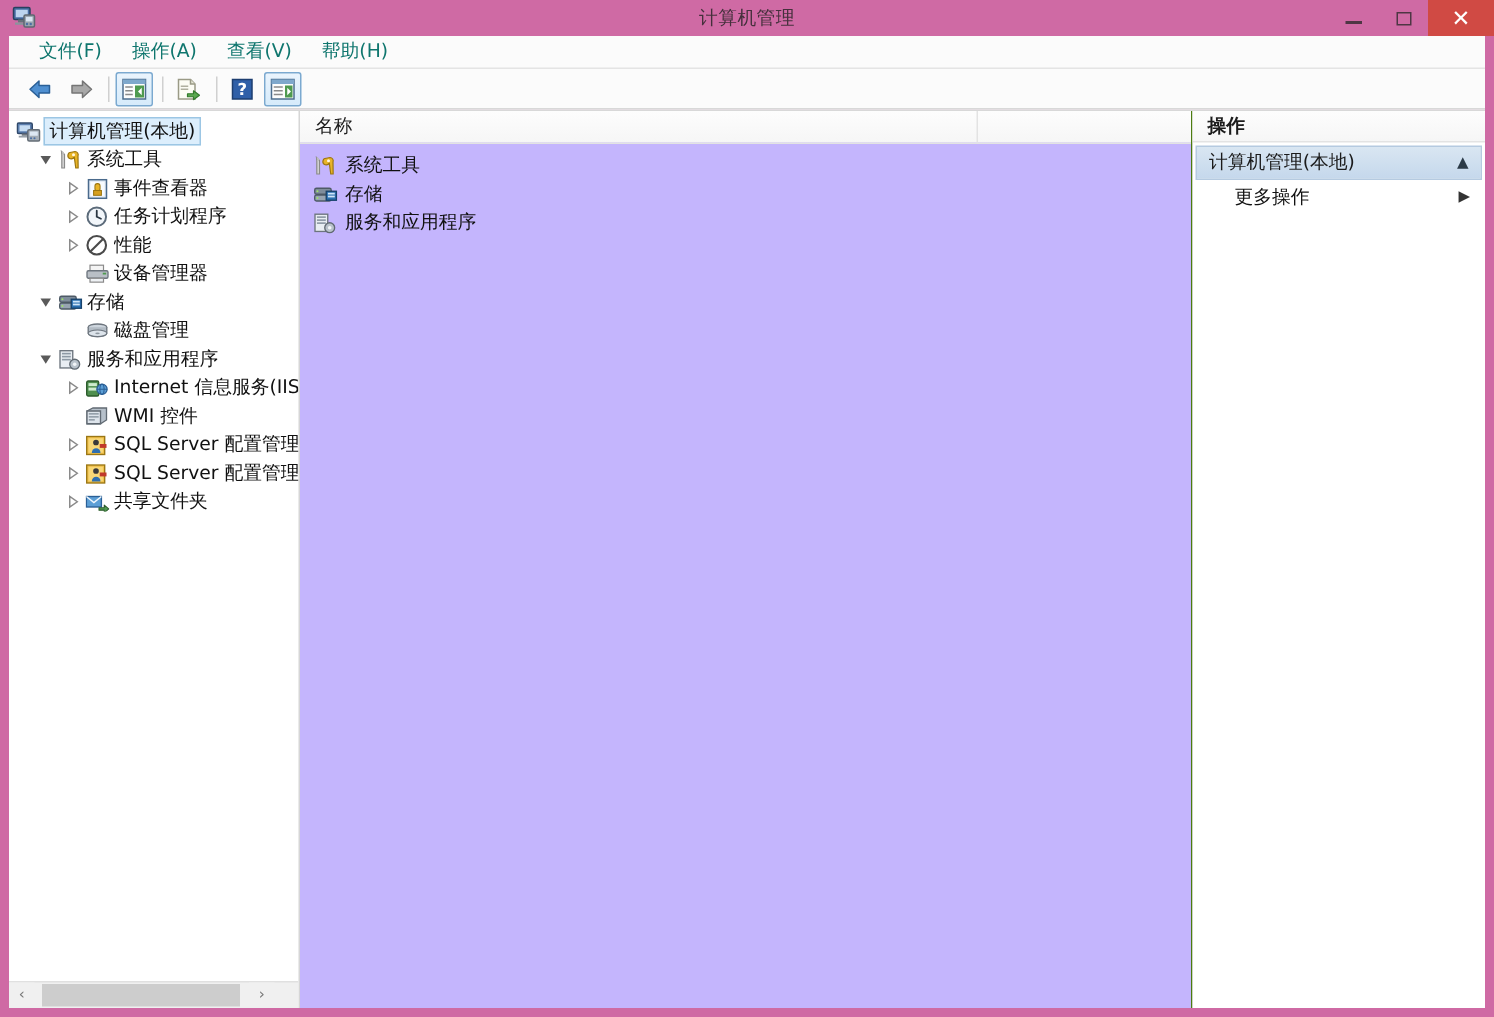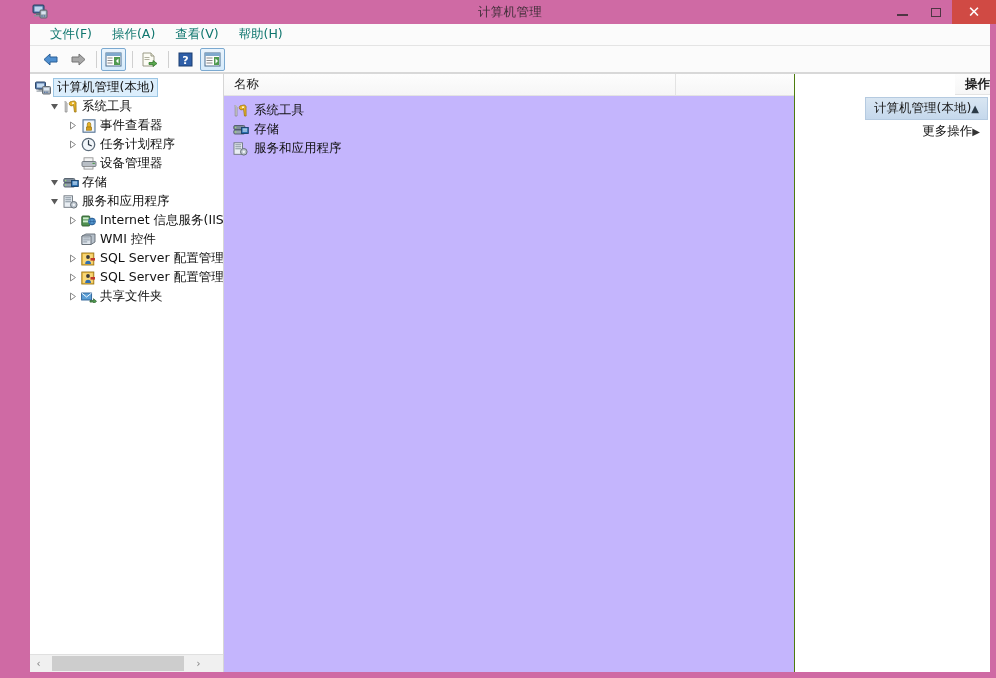--- a/index.html
+++ b/index.html
@@ -8,21 +8,21 @@
     overflow: hidden;
     font-family: "DejaVu Sans", "Liberation Sans", sans-serif;
     font-size: 12px;
     background: #c9669f;
   }
 
   
   #window {
     position: absolute; inset: 0;
     background: #cf6aa4;
-    display: flex; flex-direction: column; padding-left: 24px;
+    display: flex; flex-direction: column;
   }
 
   
   #titlebar {
     height: 24px;
     position: relative;
     flex: 0 0 24px;
     background: #cf6aa4;
   }
   #title-icon {
@@ -193,21 +193,20 @@
   }
   .lico { width: 17px; flex:0 0 17px; margin-right: 5px; display:flex;align-items:center;justify-content:center;}
 
   
   #actions-pane {
     width: 195px; flex: 0 0 195px;
     background: #fff;
     display: flex; flex-direction: column;
     position: relative;
     overflow: hidden;
-    align-items: flex-end;
   }
   #actions-header {
     flex: 0 0 21px;
     background: linear-gradient(#fdfdfd,#f6f6f6);
     border-bottom: 1px solid #e3e3e3;
     display:flex; align-items:center;
     padding-left: 10px;
     font-size: 12.5px; font-weight: bold; color:#1c1c1c;
   }
   #action-group-title {
@@ -409,20 +408,34 @@
           <span class="tico">
             <svg width="15" height="15" viewBox="0 0 15 15">
               <circle cx="7.5" cy="7.5" r="6.2" fill="#f2f6fa" stroke="#5c6b7a" stroke-width="1.3"></circle>
               <path d="M7.5 3.5 L7.5 7.5 L10.3 8.8" fill="none" stroke="#2a3642" stroke-width="1.2" stroke-linecap="round"></path>
             </svg>
           </span>
           <span class="tlabel">任务计划程序</span>
         </div>
 
 
+        <div class="tnode" style="padding-left:34px">
+          <span class="twist">
+            <svg width="9" height="9" viewBox="0 0 9 9">
+                <path d="M2.5 1 L2.5 8 L7.5 4.5 Z" fill="none" stroke="#8a8a8a" stroke-width="1"></path>
+              </svg>
+          </span>
+          <span class="tico">
+            <svg width="15" height="15" viewBox="0 0 15 15">
+              <circle cx="7.5" cy="7.5" r="6.2" fill="#ffffff" stroke="#4a4a4a" stroke-width="1.4"></circle>
+              <line x1="3.3" y1="11.7" x2="11.7" y2="3.3" stroke="#4a4a4a" stroke-width="1.4"></line>
+            </svg>
+          </span>
+          <span class="tlabel">性能</span>
+        </div>
 
         <div class="tnode" style="padding-left:50px">
           <span class="tico">
             <svg width="16" height="13" viewBox="0 0 16 13">
               <rect x="3" y="0.8" width="9" height="4" fill="#f4f4f4" stroke="#8a8a8a" stroke-width="0.8"></rect>
               <rect x="1" y="4.5" width="14" height="5" rx="1" fill="#b9bfc6" stroke="#6d757e" stroke-width="0.9"></rect>
               <rect x="3" y="9.5" width="9" height="2.6" fill="#eef1f4" stroke="#8a8a8a" stroke-width="0.8"></rect>
               <rect x="11.5" y="5.8" width="2.3" height="1.2" fill="#4f9a4f"></rect>
             </svg>
           </span>
@@ -442,20 +455,31 @@
               <circle cx="2.6" cy="4.5" r="0.7" fill="#9fe06a"></circle>
               <circle cx="2.6" cy="9" r="0.7" fill="#9fe06a"></circle>
               <rect x="8.5" y="4.5" width="6.8" height="6" fill="#2a6fb0" stroke="#18426b" stroke-width="0.9"></rect>
               <rect x="9.6" y="5.5" width="4.6" height="1.2" fill="#cfe5f8"></rect>
               <rect x="9.6" y="7.4" width="4.6" height="1.2" fill="#cfe5f8"></rect>
             </svg>
           </span>
           <span class="tlabel">存储</span>
         </div>
 
+        <div class="tnode" style="padding-left:50px">
+          <span class="tico">
+            <svg width="16" height="12" viewBox="0 0 16 12">
+              <ellipse cx="8" cy="3.2" rx="6.2" ry="2.2" fill="#cdd5dd" stroke="#6d757e" stroke-width="0.9"></ellipse>
+              <path d="M1.8 3.2 v4 a6.2 2.2 0 0 0 12.4 0 v-4" fill="#b3bcc5" stroke="#6d757e" stroke-width="0.9"></path>
+              <ellipse cx="8" cy="7.2" rx="6.2" ry="2.2" fill="#dde4eb" stroke="#6d757e" stroke-width="0.8"></ellipse>
+              <ellipse cx="8" cy="7.2" rx="1.5" ry="0.6" fill="#8e979f"></ellipse>
+            </svg>
+          </span>
+          <span class="tlabel">磁盘管理</span>
+        </div>
 
         <div class="tnode" style="padding-left:16px">
           <span class="twist">
             <svg width="9" height="9" viewBox="0 0 9 9">
                 <path d="M1 2 L8 2 L4.5 7.5 Z" fill="#5a5a5a"></path>
               </svg>
           </span>
           <span class="tico">
             <svg width="15" height="14" viewBox="0 0 15 14">
               <rect x="1" y="0.8" width="8.5" height="11.5" fill="#e9eef3" stroke="#6d757e" stroke-width="0.9"></rect>

